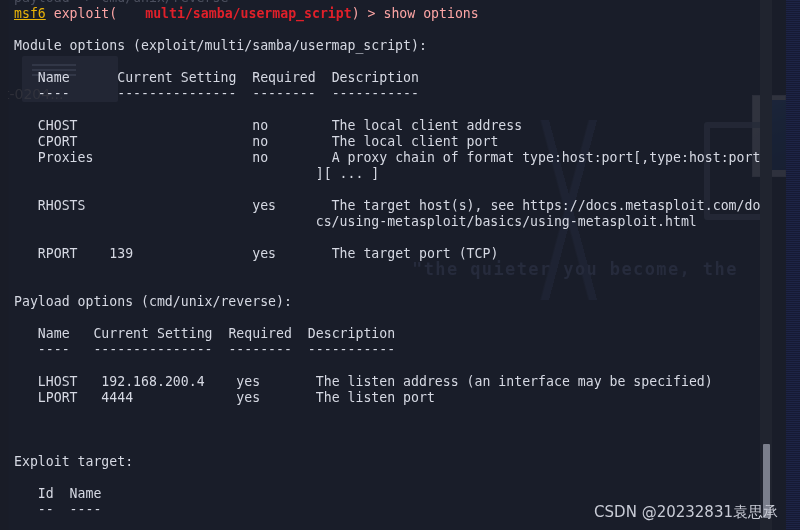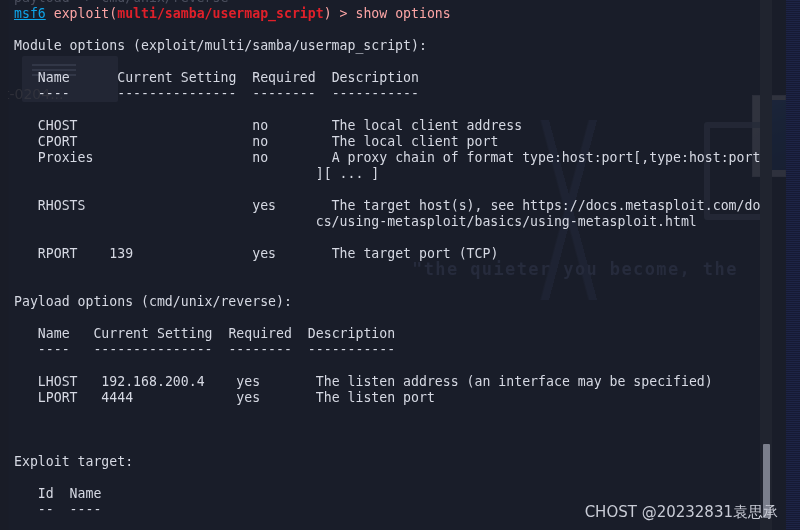--- a/index.html
+++ b/index.html
@@ -130,22 +130,22 @@
     left: 6px;
     top: -10px;
     font-size: 13.2px;
     line-height: 16px;
     color: #d6d9e3;
     white-space: pre;
     tab-size: 8;
   }
   .ln { display: block; height: 16px; }
   .dim-cut { color: #4b4f5e; }
-  .prompt-user { color: #0ea5e9; text-decoration: underline; }
-  .mod-red { color: #e0202a; font-weight: bold; }
+  .prompt-user { color: #eab308; text-decoration: underline; }
+  .mod-red { color: #e0202a; font-weight: bold; margin-left: 28px; }
   .plain { color: #fca5a5; }
 
   
   #scrollbar-track {
     position: absolute;
     right: 14px; top: 0;
     width: 12px; height: 530px;
     background: #20242f;
   }
   #scrollbar-thumb {
@@ -188,14 +188,14 @@
     <div id="kali-dragon"></div>
     <div id="kali-motto">"the quieter you become, the</div>
     <div id="left-watermark">t-0204...</div>
 
     <div id="term-text"><span class="ln dim-cut">payload =&gt; cmd/unix/reverse</span><span class="ln"><span class="prompt-user">msf6</span><span class="plain"> exploit(</span><span class="mod-red">multi/samba/usermap_script</span><span class="plain">) &gt; </span><span class="plain">show options</span></span><span class="ln"> </span><span class="ln">Module options (exploit/multi/samba/usermap_script):</span><span class="ln"> </span><span class="ln">   <span>Name</span>      <span>Current Setting</span>  <span>Required</span>  <span>Description</span></span><span class="ln">   <span>----</span>      <span>---------------</span>  <span>--------</span>  <span>-----------</span></span><span class="ln"> </span><span class="ln">   <span>CHOST</span>                      <span>no</span>        <span>The local client address</span></span><span class="ln">   <span>CPORT</span>                      <span>no</span>        <span>The local client port</span></span><span class="ln">   <span>Proxies</span>                    <span>no</span>        <span>A proxy chain of format type:host:port[,type:host:port</span></span><span class="ln">                                      <span>][ ... ]</span></span><span class="ln"> </span><span class="ln">   <span>RHOSTS</span>                     <span>yes</span>       <span>The target host(s), see https://docs.metasploit.com/do</span></span><span class="ln">                                      <span>cs/using-metasploit/basics/using-metasploit.html</span></span><span class="ln"> </span><span class="ln">   <span>RPORT</span>    <span>139</span>               <span>yes</span>       <span>The target port (TCP)</span></span><span class="ln"> </span><span class="ln"> </span><span class="ln">Payload options (cmd/unix/reverse):</span><span class="ln"> </span><span class="ln">   <span>Name</span>   <span>Current Setting</span>  <span>Required</span>  <span>Description</span></span><span class="ln">   <span>----</span>   <span>---------------</span>  <span>--------</span>  <span>-----------</span></span><span class="ln"> </span><span class="ln">   <span>LHOST</span>   <span>192.168.200.4</span>    <span>yes</span>       <span>The listen address (an interface may be specified)</span></span><span class="ln">   <span>LPORT</span>   <span>4444</span>             <span>yes</span>       <span>The listen port</span></span><span class="ln"> </span><span class="ln"> </span><span class="ln"> </span><span class="ln">Exploit target:</span><span class="ln"> </span><span class="ln">   <span>Id</span>  <span>Name</span></span><span class="ln">   <span>--</span>  <span>----</span></span><span class="ln"> </span></div>
 
     <div id="scrollbar-track"></div>
     <div id="scrollbar-thumb"></div>
   </div>
 
-  <div id="csdn-watermark">CHOST @20232831袁思承</div>
+  <div id="csdn-watermark">CSDN @20232831袁思承</div>
 </div>
 
 </body></html>

